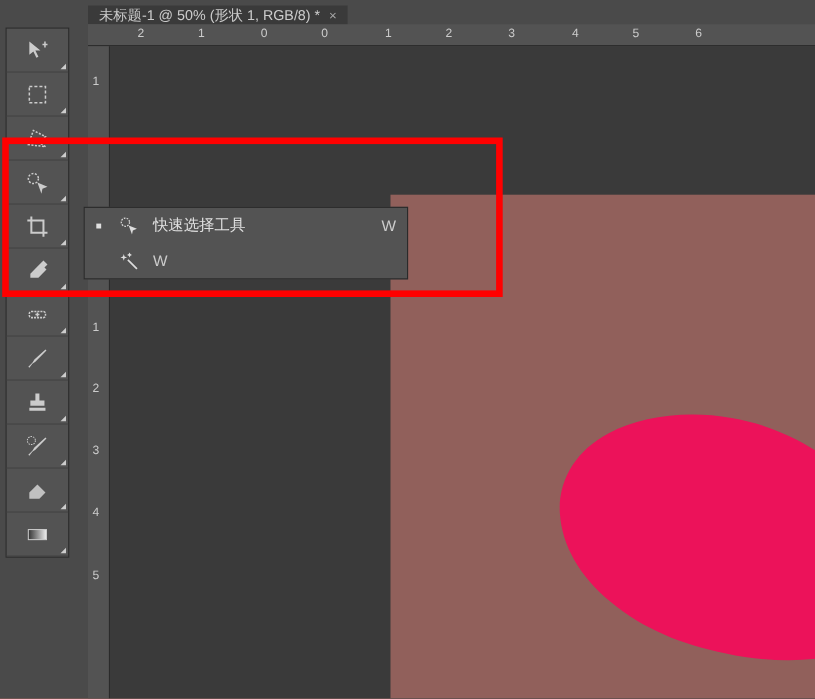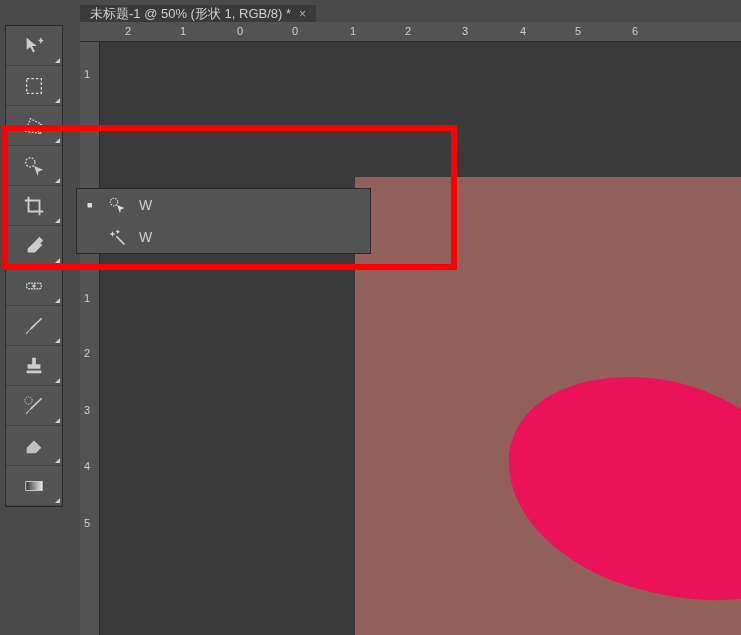--- a/index.html
+++ b/index.html
@@ -307,20 +307,21 @@
 
 <div class="flyout-menu">
   <div class="flyout-item">
     <span class="flyout-bullet">■</span>
     <span class="flyout-icon">
       <svg width="18" height="18" viewBox="0 0 24 24">
           <circle cx="8" cy="8" r="5" fill="none" stroke="#ddd" stroke-width="1.5" stroke-dasharray="2 1.5"></circle>
           <path d="M12 12 L22 16 L17 18 L16 23 Z" fill="#ddd"></path>
         </svg>
     </span>
+    <span class="flyout-label">快速选择工具</span>
     <span class="flyout-shortcut">W</span>
   </div>
   <div class="flyout-item">
     <span class="flyout-bullet"></span>
     <span class="flyout-icon">
       <svg width="18" height="18" viewBox="0 0 24 24">
           <path d="M6 4 L7 7 L10 8 L7 9 L6 12 L5 9 L2 8 L5 7 Z M13 2 L14 4 L16 5 L14 6 L13 8 L12 6 L10 5 L12 4 Z" fill="#ddd"></path>
           <path d="M11 11 L22 22" stroke="#ddd" stroke-width="2"></path>
         </svg>
     </span>

